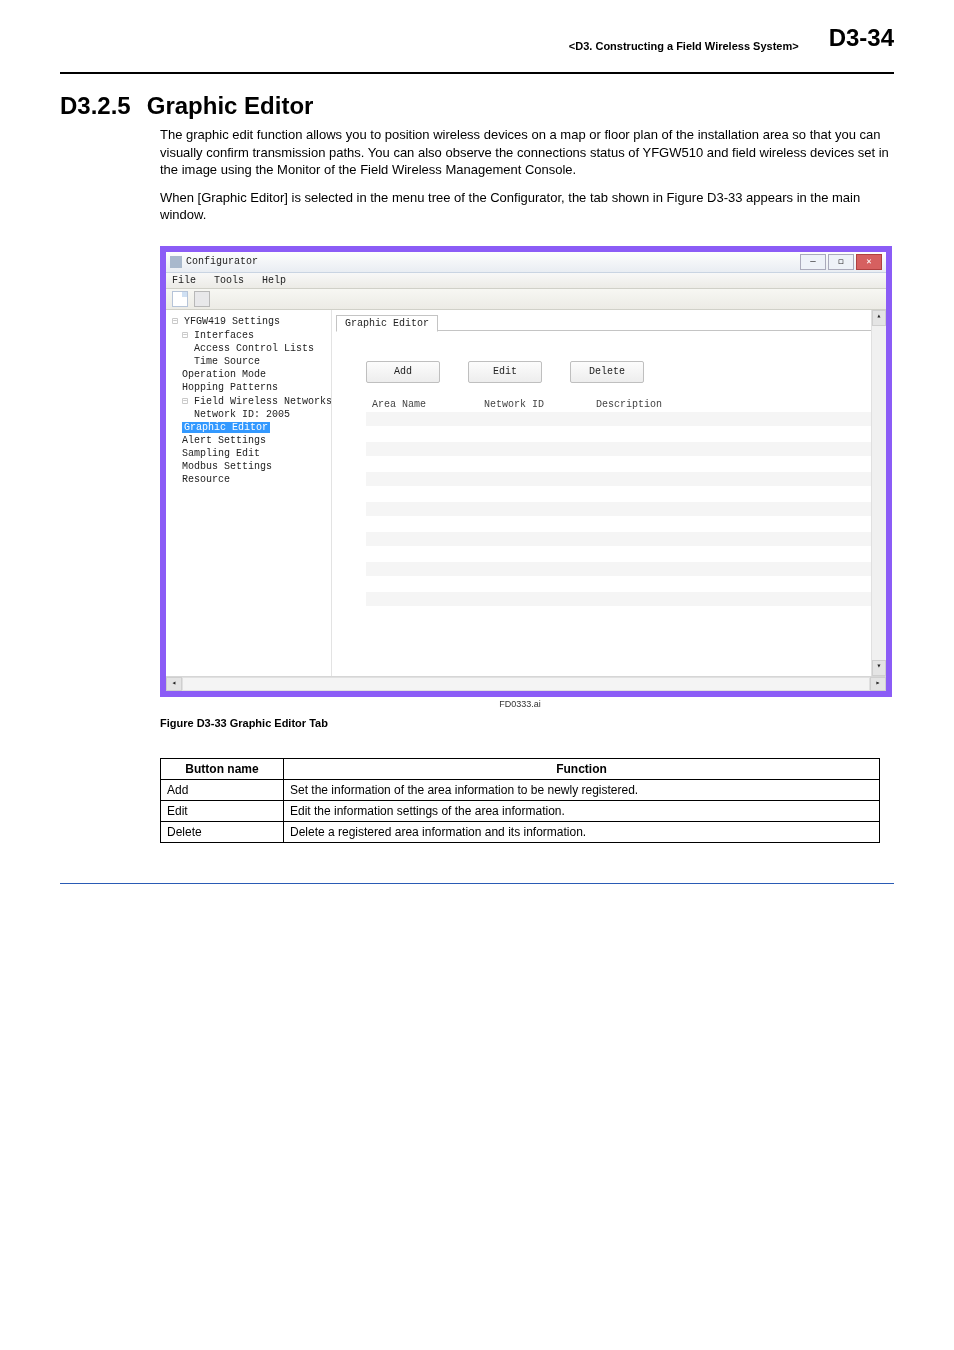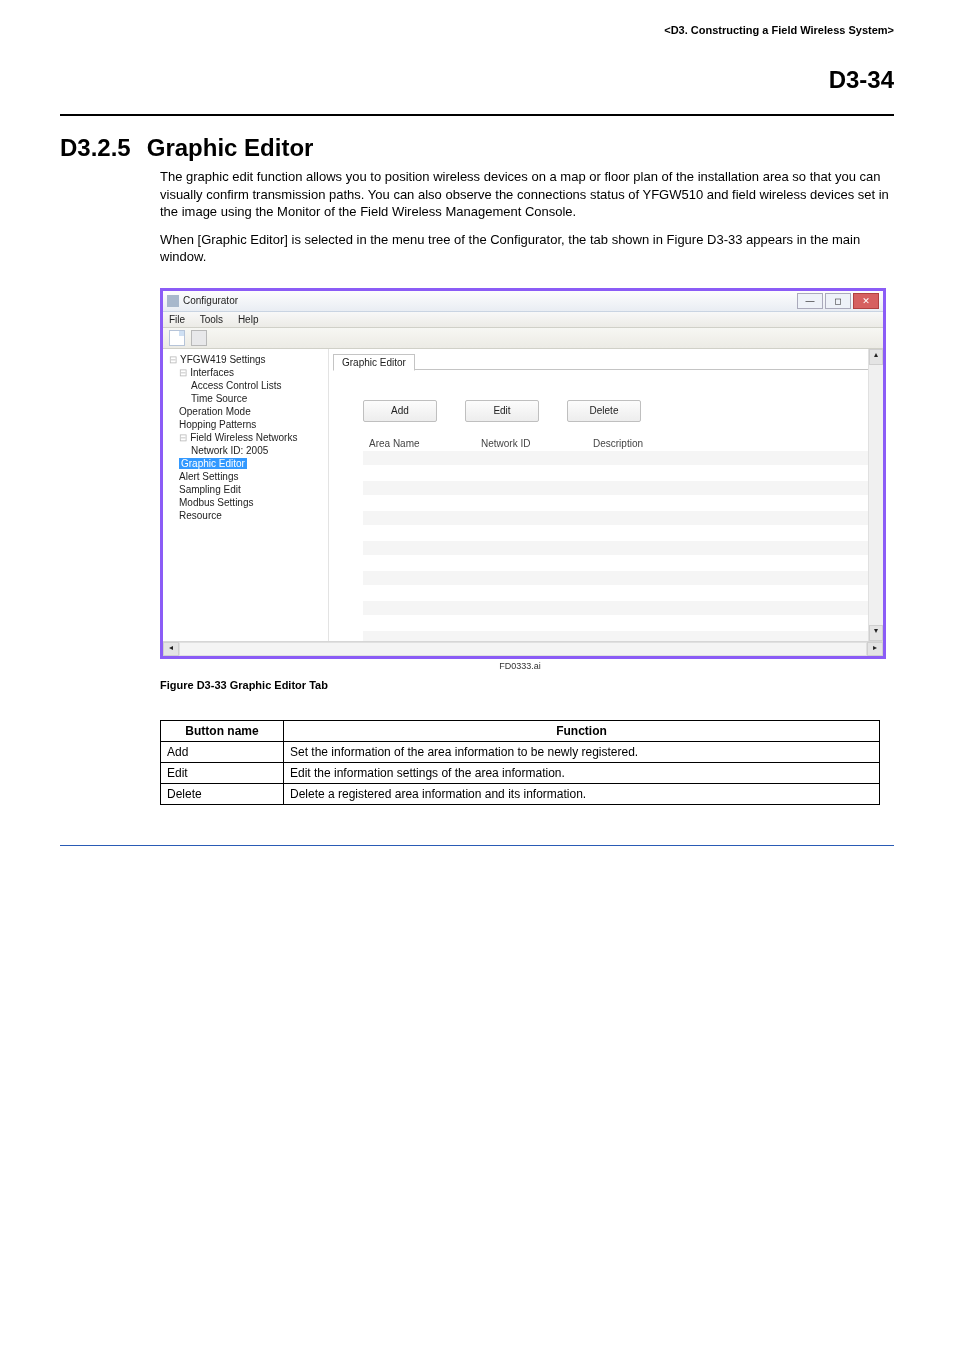--- a/index.html
+++ b/index.html
@@ -43,24 +43,24 @@
     line-height: 1.35;
   }
   .body-text p { margin: 0 0 10px 0; }
   .figure-wrap {
     margin: 8px 0 2px 100px;
   }
 
   
   .win {
     width: 720px;
-    border: 3px solid #8b5cf6;
+    border: 6px solid #8b5cf6;
     background: #f4f4f4;
     font-size: 10px;
-    font-family: Liberation Sans, sans-serif;
+    font-family: Liberation Mono, monospace;
     color: #222;
     margin-top: 22px;
   }
   .titlebar {
     background: linear-gradient(#fdfdfd, #e9edf3);
     border-bottom: 1px solid #c9d4e2;
     display: flex;
     justify-content: space-between;
     align-items: center;
     padding: 2px 4px 2px 4px;
@@ -78,21 +78,21 @@
   .menubar span { margin-right: 12px; }
   .toolbar {
     background: linear-gradient(#f7f7f3,#ecebe5);
     border-bottom: 1px solid #d0d0c8;
     padding: 2px 6px;
     display:flex; gap:6px;
   }
   .ticon-doc { width:14px; height:14px; background:#fff; border:1px solid #b6c4d8; position:relative;}
   .ticon-doc::after{content:""; position:absolute; right:0; top:0; width:5px; height:5px; background:#cfe0f3;}
   .ticon-tool { width:14px; height:14px; background:#e8e8ea; border:1px solid #b8b8b8;}
-  .win-body { display:flex; height: 292px; }
+  .win-body { display:flex; height: 366px; }
   .tree-pane {
     width: 155px;
     background:#fff;
     border-right:1px solid #e3e3e3;
     padding: 4px 4px 4px 6px;
     overflow:hidden;
   }
   .tree-pane ul { list-style:none; margin:0; padding:0 0 0 0; }
   .tree-pane li { padding: 1px 0 1px 0; white-space:nowrap; }
   .tree-pane li.lvl1 { padding-left: 10px; }
@@ -148,21 +148,21 @@
     border-top:1px solid #2a5bb5;
     margin: 0 60px 4px 60px;
   }
 </style>
 </head>
 <body>
 
 <div class="page">
   <div class="hdr-row">
     <div></div>
-    <div style="display:flex; align-items:flex-end; gap:30px;flex-direction:column;">
+    <div style="display:flex; align-items:flex-end; gap:30px;">
       <span class="hdr-chapter">&lt;D3.  Constructing a Field Wireless System&gt;</span>
       <span class="hdr-pagenum">D3-34</span>
     </div>
   </div>
   <div class="hdr-line"></div>
 
   <h1 class="section">
     <span class="sec-num">D3.2.5</span><span>Graphic Editor</span>
   </h1>
 

